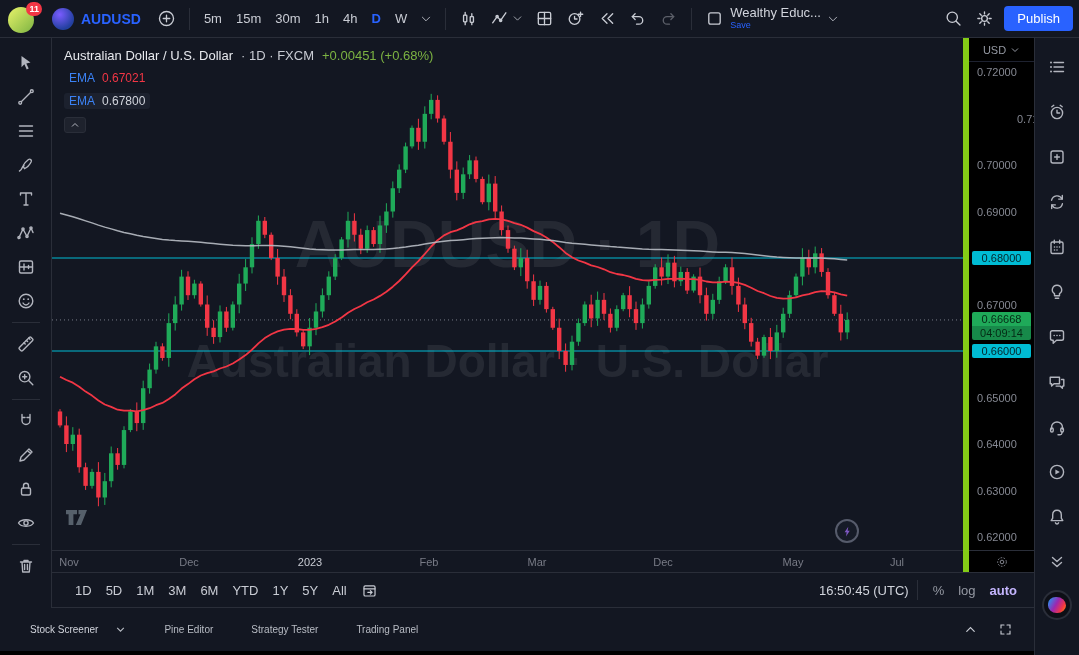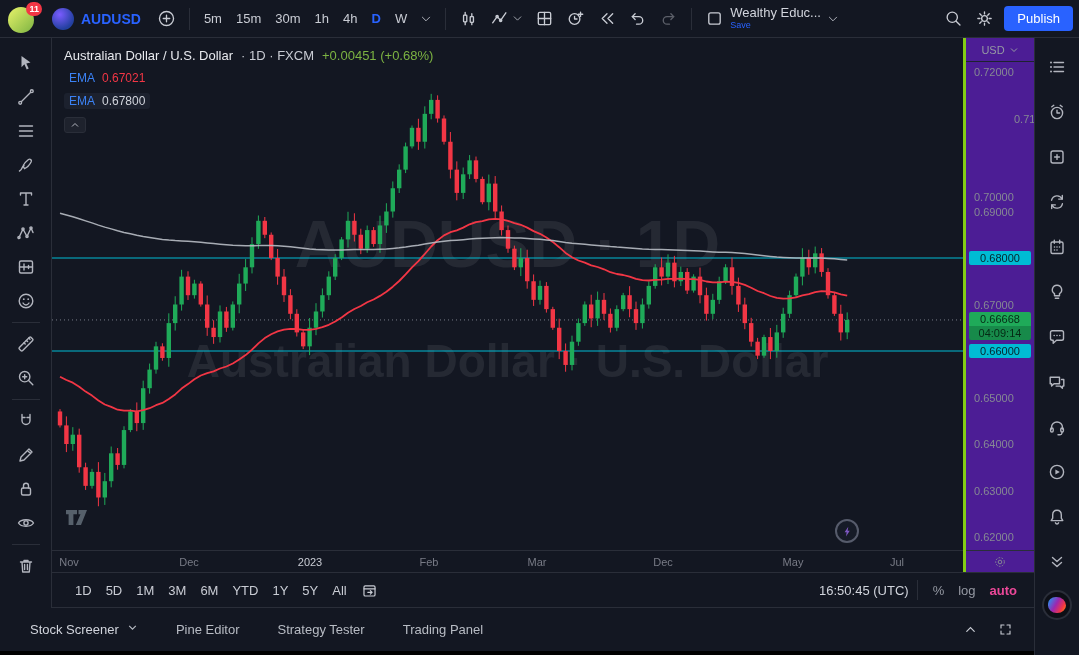--- a/index.html
+++ b/index.html
@@ -43,43 +43,43 @@
 .ind-row{display:flex;align-items:center;gap:7px;font-size:12px;margin-top:7px;width:max-content;padding:1px 5px;border-radius:3px}
 .ind-row .lb{color:#3b82f6}
 .ind-row.sel{background:#1c212e}
 .collapse-btn{margin-top:8px;width:22px;height:16px;border:1px solid #2a2e39;border-radius:3px;background:#1e222d;display:flex;align-items:center;justify-content:center;cursor:pointer}
 .time-axis{position:absolute;left:0;top:512px;width:911px;height:22px;border-top:1px solid #2a2e39;font-size:11px;color:#787b86;cursor:ew-resize}
 .time-axis span{position:absolute;top:5px;transform:translateX(-50%)}
 .time-axis span.strong{color:#c9ccd4}
 .flash-btn{position:absolute;left:783px;top:481px;width:24px;height:24px;border-radius:50%;background:#161b27;border:2px solid #565b6b;display:flex;align-items:center;justify-content:center;cursor:pointer;z-index:4}
 .tv-logo{position:absolute;left:12px;top:470px;cursor:pointer;z-index:4}
 
-.price-axis{position:absolute;left:963px;top:38px;width:71px;height:534px;border-left:3px solid #84cc16;background:#4c1d95;font-size:11px;z-index:3;cursor:ns-resize}
+.price-axis{position:absolute;left:963px;top:38px;width:71px;height:534px;border-left:6px solid #84cc16;background:#000000;font-size:11px;z-index:3;cursor:ns-resize}
 .axis-head{position:absolute;top:0;left:0;right:0;height:24px;display:flex;align-items:center;justify-content:center;gap:4px;color:#9599a3;border-bottom:1px solid #1e2230}
 .tick{position:absolute;left:8px;transform:translateY(-50%);color:#868993}
 .tick.level{left:3px;right:3px;transform:translateY(-50%);background:#00bcd4;color:#04252b;text-align:center;border-radius:2px;padding:1px 0;font-weight:400}
 .last-label{position:absolute;left:3px;right:3px;z-index:5}
 .last-label .pv{background:#1faa59;color:#052a15;text-align:center;border-radius:2px 2px 0 0;padding:1px 0}
 .last-label .cd{background:#178a4a;color:#052a15;text-align:center;border-radius:0 0 2px 2px;padding:1px 0}
 .axis-foot{position:absolute;left:0;right:0;top:512px;height:22px;border-top:1px solid #2a2e39;display:flex;align-items:center;justify-content:center}
 
 .right-rail{position:absolute;left:1034px;top:38px;width:45px;height:617px;border-left:1px solid #2a2e39;background:#131722;display:flex;flex-direction:column;align-items:center;padding-top:6px;z-index:8}
 .rr-btn{width:44px;height:45px;display:flex;align-items:center;justify-content:center;cursor:pointer}
 .ai-btn{width:30px;height:30px;border-radius:50%;background:#0d0f16;border:2px solid #2a2e39;display:flex;align-items:center;justify-content:center;cursor:pointer;margin-top:6px}
 .ai-blob{width:18px;height:16px;border-radius:45% 55% 50% 50%;background:linear-gradient(120deg,#2196f3 5%,#9c27b0 45%,#f23645 75%,#ff9800 100%)}
 
 .range-bar{position:absolute;left:52px;top:572px;width:982px;height:36px;border-top:1px solid #2a2e39;border-bottom:1px solid #2a2e39;display:flex;align-items:center;padding:0 10px 0 16px;background:#131722;z-index:7}
 .rb{padding:4px 7px;color:#c9ccd4;font-size:13px;border-radius:4px;cursor:pointer;flex:none}
 .rb-sep{width:1px;height:20px;background:#2a2e39;margin:0 8px;flex:none}
 .clock{color:#d1d4dc;font-size:13px;cursor:pointer}
 .rb.muted{color:#9599a3}
-.rb.blue{color:#ec4899;font-weight:700}
+.rb.blue{color:#c4b5fd;font-weight:700}
 
 .panel-bar{position:absolute;left:0;top:608px;width:1034px;height:43px;display:flex;align-items:center;gap:6px;padding:0 14px 0 20px;background:#131722;z-index:7}
-.ptab{display:flex;align-items:flex-start;gap:8px;padding:6px 10px;color:#b8bcc4;font-size:13px;border-radius:4px;cursor:pointer;flex:none}
+.ptab{display:flex;align-items:flex-start;gap:17px;padding:6px 10px;color:#b8bcc4;font-size:10px;border-radius:4px;cursor:pointer;flex:none}
 .ptab.first{color:#d1d4dc}
 .bottom-strip{position:absolute;left:0;top:651px;width:1079px;height:4px;background:#000}
 </style>
 </head>
 <body>
 
 <div class="app">
 
   <header class="topbar">
     <div class="logo-wrap">
@@ -588,21 +588,21 @@
   <div class="price-axis">
     <div class="axis-head">
       <span>USD</span>
       <svg viewBox="0 0 20 20" style="width:10px;height:10px;stroke:#9599a3;fill:none;stroke-width:2">
           <path d="M4 7l6 6 6-6"></path>
         </svg>
     </div>
     <div id="axis-ticks">
         <div class="tick" style="top: 34px;">0.72000</div>
         <div class="tick" style="top: 80.5px; padding-left: 40px;">0.71000</div>
-        <div class="tick" style="top: 127px; margin-top: 32px;">0.70000</div>
+        <div class="tick" style="top: 127px;">0.70000</div>
         <div class="tick" style="top: 173.5px; text-align: center;">0.69000</div>
         <div class="tick level" style="top: 220px;">0.68000</div>
         <div class="tick" style="top: 266.5px;">0.67000</div>
         <div class="tick level" style="top: 313px;">0.66000</div>
         <div class="tick" style="top: 359.5px;">0.65000</div>
         <div class="tick" style="top: 406px;">0.64000</div>
         <div class="tick" style="top: 452.5px;">0.63000</div>
         <div class="tick" style="top: 499px;">0.62000</div>
       </div>
     <div class="last-label" id="last-label" style="top: 273.938px;">

